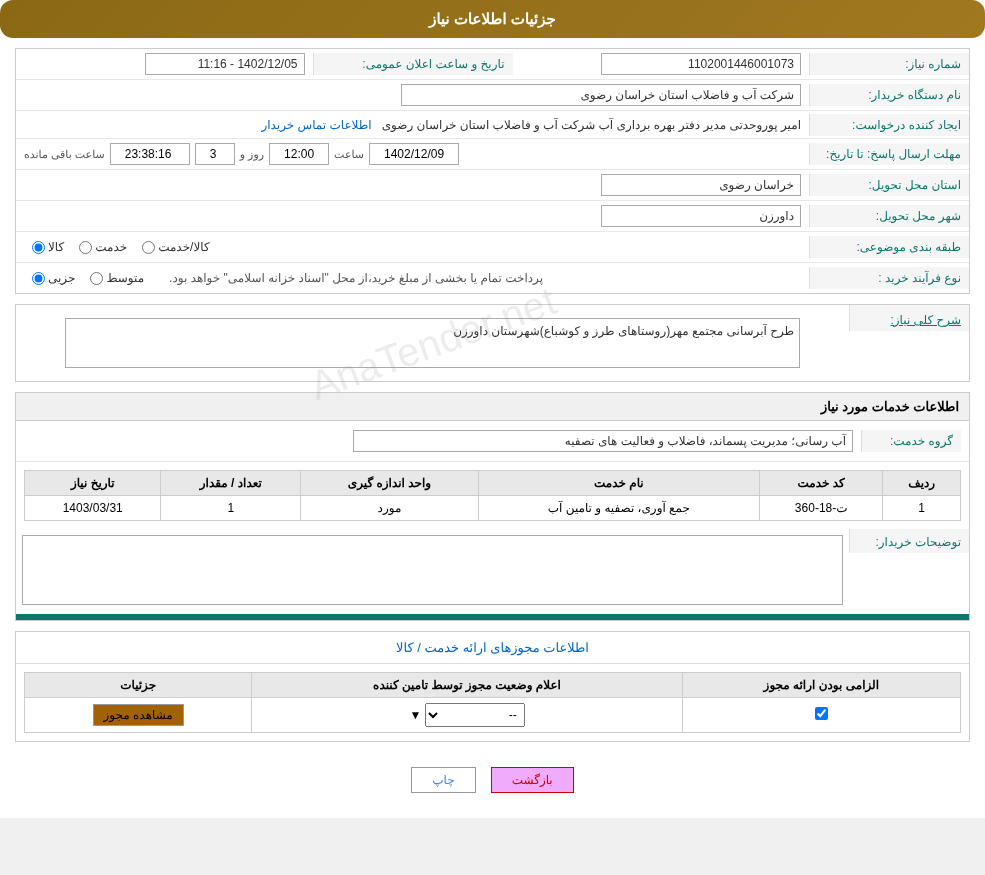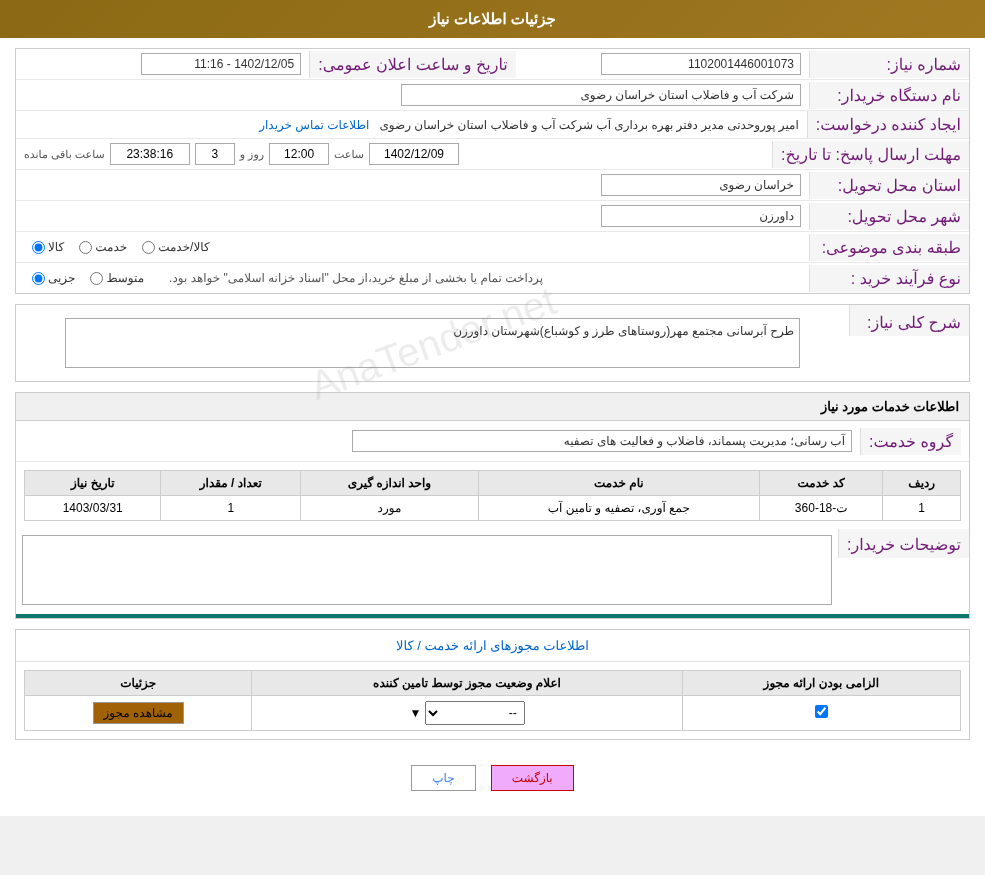--- a/index.html
+++ b/index.html
@@ -14,20 +14,21 @@
       margin: 0 auto;
       background: #fff;
     }
     .header-bar {
       background: linear-gradient(135deg, #8B6914, #a07820);
       color: #fff;
       text-align: center;
       padding: 10px;
       font-size: 15px;
       font-weight: bold;
+      border-radius: 13px;
     }
     .content {
       padding: 10px 15px;
     }
     .info-section {
       border: 1px solid #ccc;
       margin-bottom: 10px;
       background: #fff;
     }
     .info-row {
@@ -38,22 +39,22 @@
     }
     .info-row:last-child {
       border-bottom: none;
     }
     .label {
       background: #f5f5f5;
       padding: 4px 8px;
       min-width: 160px;
       text-align: right;
       border-left: 1px solid #ddd;
-      color: #701a75;
-      font-size: 16px;
+      color: #0f766e;
+      font-size: 12px;
       flex-shrink: 0;
     }
     .value {
       padding: 4px 8px;
       flex: 1;
       text-align: right;
       color: #333;
       font-size: 12px;
     }
     .value-box {
@@ -72,25 +73,25 @@
       display: flex;
       align-items: center;
       gap: 5px;
       padding: 4px 8px;
       flex: 1;
       flex-wrap: wrap;
       justify-content: flex-end;
     }
     .date-box {
       border: 1px solid #aaa;
-      padding: 3px 6px;
+      padding: 3px 14px;
       background: #fff;
       display: inline-block;
       min-width: 90px;
-      text-align: center;
+      text-align: left;
     }
     .small-label {
       font-size: 11px;
       color: #555;
     }
     .section-title {
       background: #f0f0f0;
       padding: 6px 10px;
       font-weight: bold;
       font-size: 13px;
@@ -150,21 +151,21 @@
       display: flex;
       align-items: center;
       gap: 3px;
     }
     .sub-section {
       margin-bottom: 10px;
     }
     .description-row {
       display: flex;
       align-items: flex-start;
-      border-bottom: 4px solid #0f766e;
+      border-bottom: 6px solid #0f766e;
     }
     .buyer-desc {
       width: 100%;
       min-height: 70px;
       border: 1px solid #aaa;
       background: #fff;
       resize: none;
       font-family: Tahoma, Arial, sans-serif;
       font-size: 12px;
     }
@@ -323,21 +324,21 @@
               <input type="radio" name="farayand" checked="" style="">
             </div>
           </div>
         </div>
       </div>
 
     </div>
 
     <div class="info-section sub-section">
       <div class="info-row">
-        <div class="label" style="min-width:120px; align-self:flex-start; padding-top:8px;">شرح کلی نیاز:</div>
+        <div class="label" style="min-width:120px; align-self:flex-start; padding-top:8px;text-decoration:underline;">شرح کلی نیاز:</div>
         <div class="value" style="padding:8px;">
           <div class="watermark-area">
             <div class="watermark">AnaTender.net</div>
             <div class="textarea-box">طرح آبرسانی مجتمع مهر(روستاهای طرز و کوشباع)شهرستان داورزن</div>
           </div>
         </div>
       </div>
     </div>
 
     <div class="info-section sub-section">

